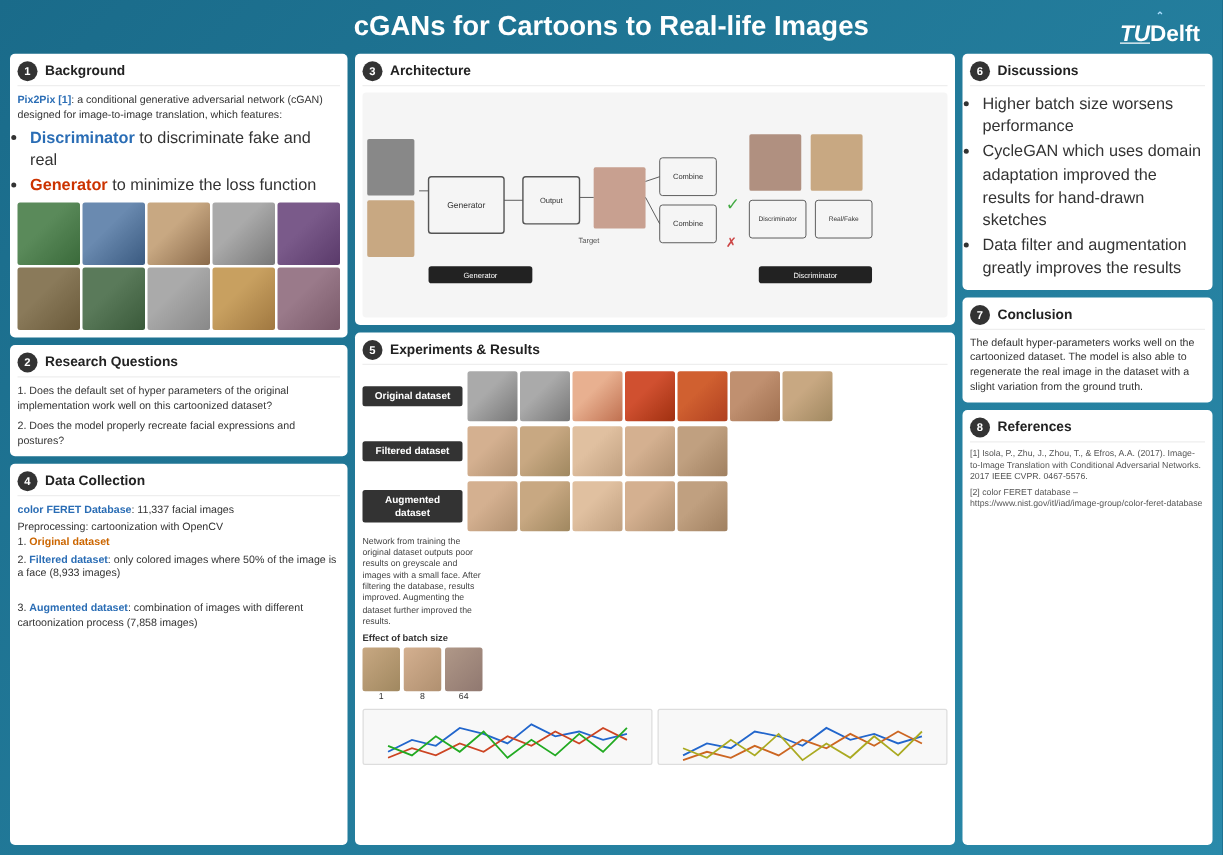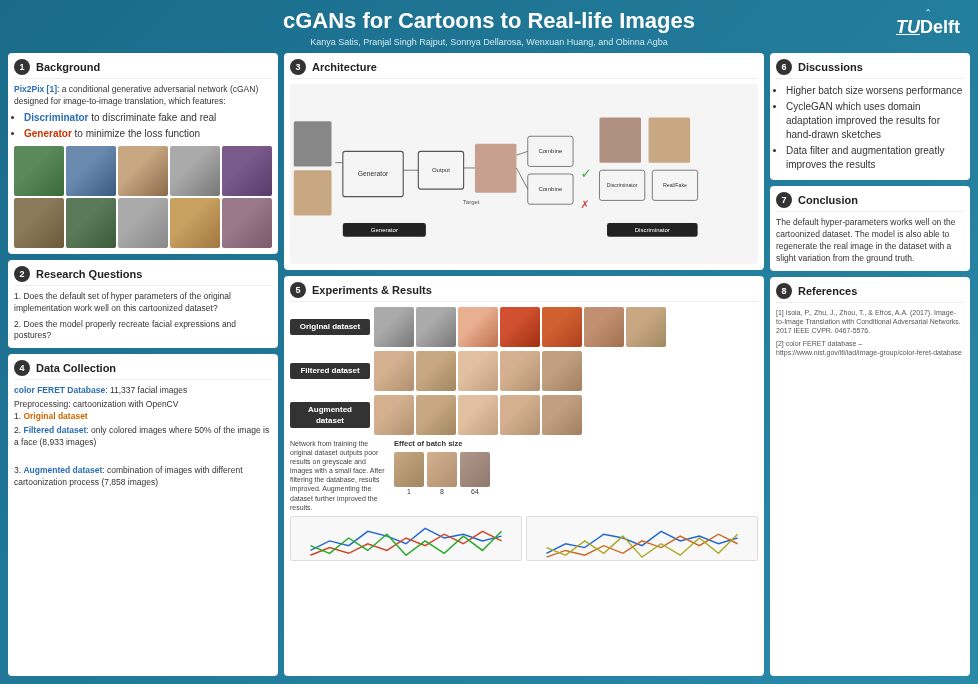--- a/index.html
+++ b/index.html
@@ -153,21 +153,21 @@
     }
     .img-placeholder {
       background: #888;
       border-radius: 2px;
       aspect-ratio: 1;
     }
     .img-placeholder.face { background: linear-gradient(135deg, #c8a882 40%, #8a6a4a 100%); }
     .img-placeholder.scene { background: linear-gradient(135deg, #5a8a5a 40%, #3a6a3a 100%); }
 
     .bullet-list { padding-left: 10px; }
-    .bullet-list li { margin-bottom: 2px; font-size: 10px; list-style: disc; }
+    .bullet-list li { margin-bottom: 2px; font-size: 13px; list-style: disc; }
 
     .exp-row {
       display: flex;
       align-items: center;
       margin-bottom: 4px;
     }
     .exp-label {
       font-size: 8px;
       font-weight: bold;
       background: #333;
@@ -210,21 +210,20 @@
     .ref-text { font-size: 7px; color: #555; line-height: 1.3; }
   </style>
 </head>
 <body>
 
 <div class="poster">
 
   <div class="poster-header">
     <div class="header-text">
       <div class="poster-title">cGANs for Cartoons to Real-life Images</div>
-      <div class="poster-authors">Kanya Satis, Pranjal Singh Rajput, Sonnya Dellarosa, Wenxuan Huang, and Obinna Agba</div>
     </div>
     <div class="tu-delft-logo">
       <div style="font-size:8px; color:#adf;">⌃</div>
       <div class="tu"><span style="font-style:italic">TU</span>Delft</div>
     </div>
   </div>
 
   <div class="main-content">
 
     <div class="col1">
@@ -376,21 +375,21 @@
               <div class="exp-img" style="background:linear-gradient(135deg,#c8a882 40%,#a08860 100%)"></div>
               <div class="exp-img" style="background:linear-gradient(135deg,#e0c0a0 40%,#c0a080 100%)"></div>
               <div class="exp-img" style="background:linear-gradient(135deg,#d4b090 40%,#b09070 100%)"></div>
               <div class="exp-img" style="background:linear-gradient(135deg,#c0a080 40%,#a08060 100%)"></div>
             </div>
           </div>
 
           <div style="display:grid;grid-template-columns:1fr 1fr;gap:4px;margin-top:4px;">
 
             <div>
-              <div style="display:flex;gap:4px;">
+              <div style="display:flex;gap:4px;flex-direction:column;">
                 <div style="font-size:7px;color:#444;line-height:1.3;width:100px;">Network from training the original dataset outputs poor results on greyscale and images with a small face. After filtering the database, results improved. Augmenting the dataset further improved the results.</div>
                 <div>
                   <div style="font-size:7.5px;font-weight:bold;margin-bottom:2px;">Effect of batch size</div>
                   <div style="display:flex;gap:3px;">
                     <div style="display:flex;flex-direction:column;align-items:center;">
                       <div style="width:30px;height:35px;background:linear-gradient(135deg,#c8a882,#a08860);border-radius:2px;"></div>
                       <div style="font-size:7px;">1</div>
                     </div>
                     <div style="display:flex;flex-direction:column;align-items:center;">
                       <div style="width:30px;height:35px;background:linear-gradient(135deg,#d4b090,#b09070);border-radius:2px;"></div>

